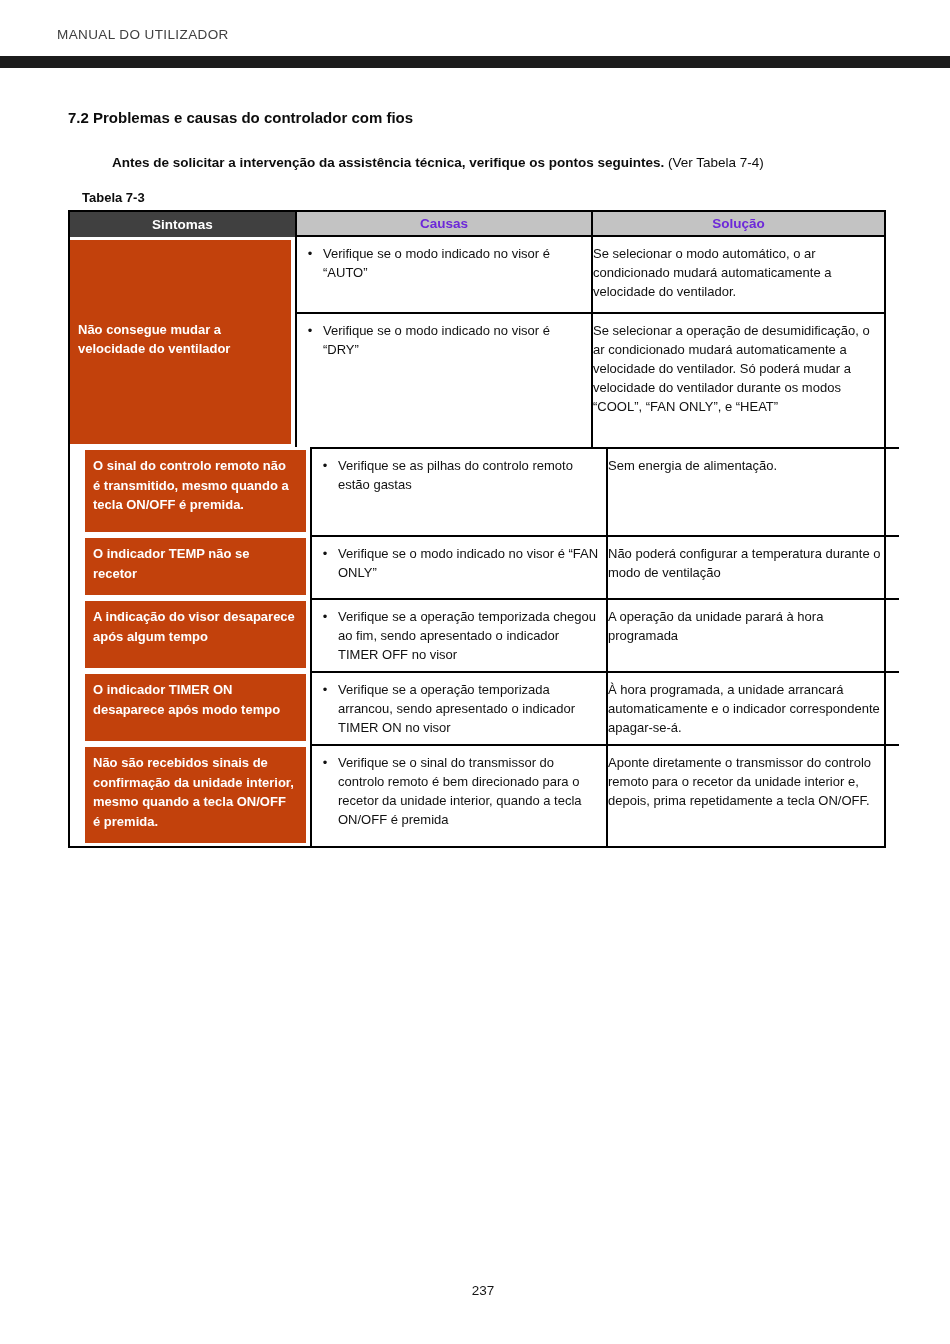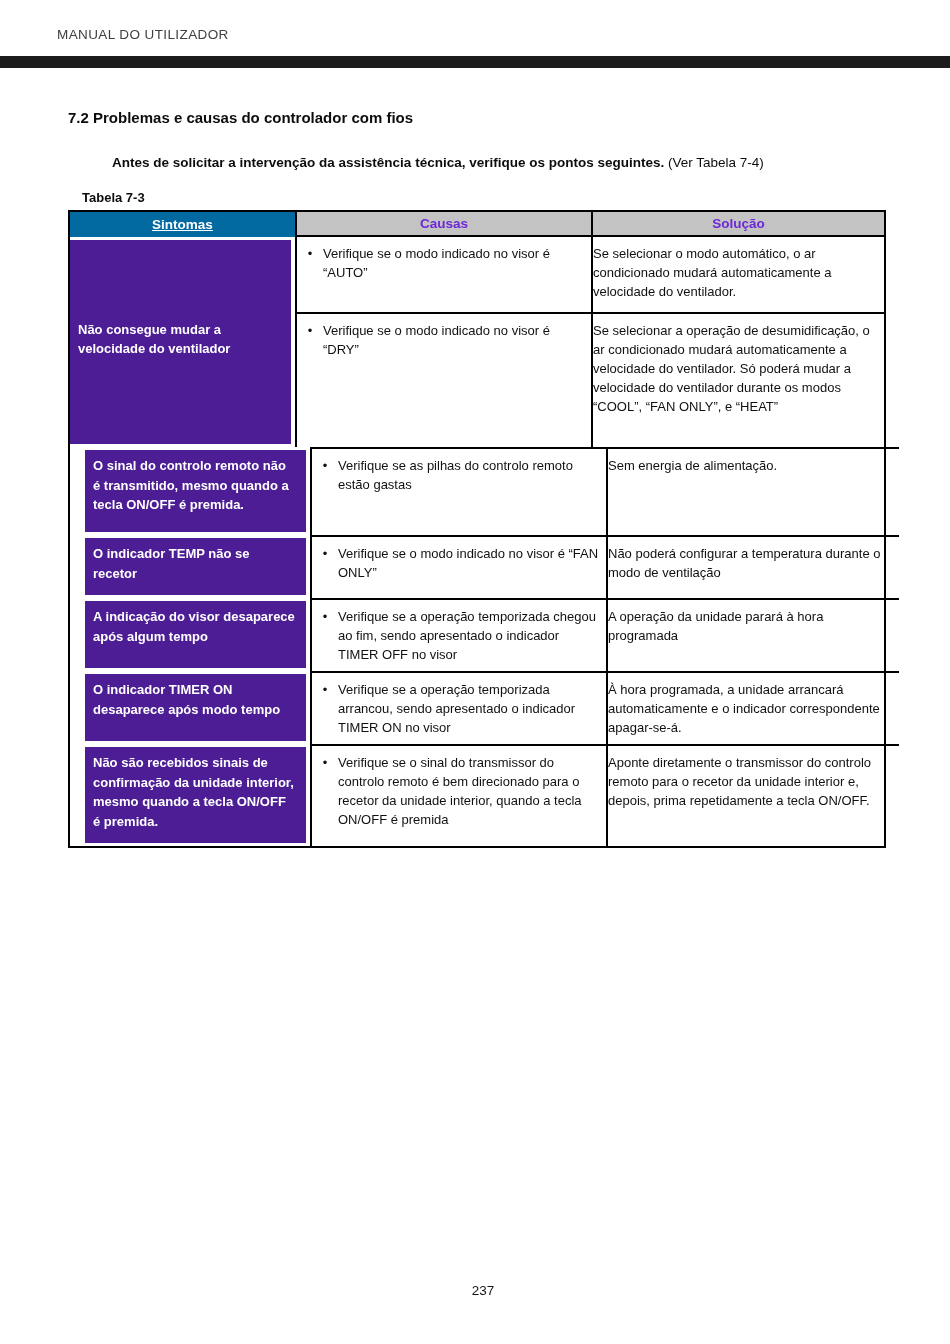--- a/index.html
+++ b/index.html
@@ -34,22 +34,22 @@
     font-size:13px; font-weight:700; color:#0d0d0d;
   }
   .tbl {
     position:absolute; left:68px; top:210px;
     width:818px;
     border:2px solid #000;
     font-size:13px; line-height:19px;
   }
   .t-head { display:grid; grid-template-columns:225px 296px 293px; }
   .h1 {
-    background:#0369a1; color:#fff; font-weight:700;
-    text-align:center; height:25px; line-height:25px; font-size:13.5px;text-decoration:underline;
+    background:#404040; color:#fff; font-weight:700;
+    text-align:center; height:25px; line-height:25px; font-size:13.5px;
   }
   .h2, .h3 {
     background:#c3c3c3; color:#6d28d9; font-weight:700;
     text-align:center; height:25px; line-height:23px; font-size:13.5px;
     border-left:2px solid #000; border-bottom:2px solid #000;
   }
   .r { display:grid; grid-template-columns:225px 296px 293px;margin-left:15px; }
   .r .c2, .r .c3 { border-left:2px solid #000; border-top:2px solid #000; }
   
   .r1 { display:grid; grid-template-columns:225px 589px; }
@@ -58,21 +58,21 @@
   .sub2 .c2, .sub2 .c3 { border-top:2px solid #000; }
   .sub1 { min-height:75px; }
   .sub2 { min-height:135px; }
   .rh2 .cell { min-height:88px; }
   .rh3 .cell { min-height:59px; }
   .rh4 .cell { min-height:68px; }
   .rh5 .cell { min-height:72px; }
   .rh6 .cell { min-height:98px; }
   .symwrap { padding:3px 4px 3px 0; }
   .sym {
-    background:#4c1d95; color:#fff; font-weight:700;
+    background:#c2410c; color:#fff; font-weight:700;
     padding:6px 10px 12px 8px; line-height:19.5px;
     height:100%;
   }
   .sym.center { display:flex; align-items:center; }
   .causa { display:flex; align-items:flex-start; padding:7px 6px 7px 0; }
   .bullet { flex:0 0 26px; text-align:center; }
   .ctext { flex:1 1 auto; }
   .sol { padding:7px 8px 7px 0; }
   .page-number {
     position:absolute; left:8px; top:1283px; width:950px;

